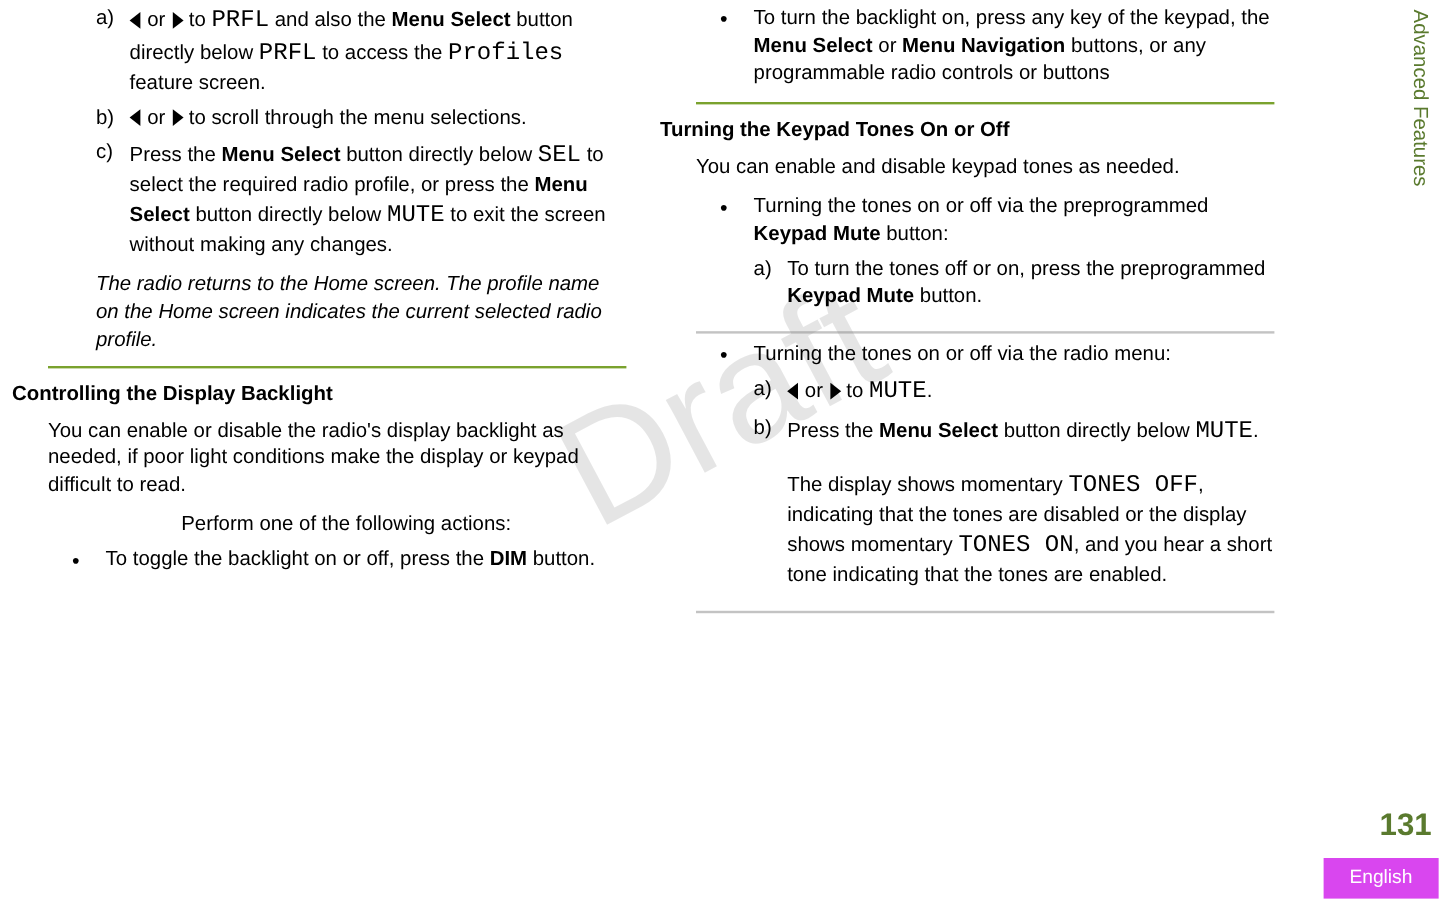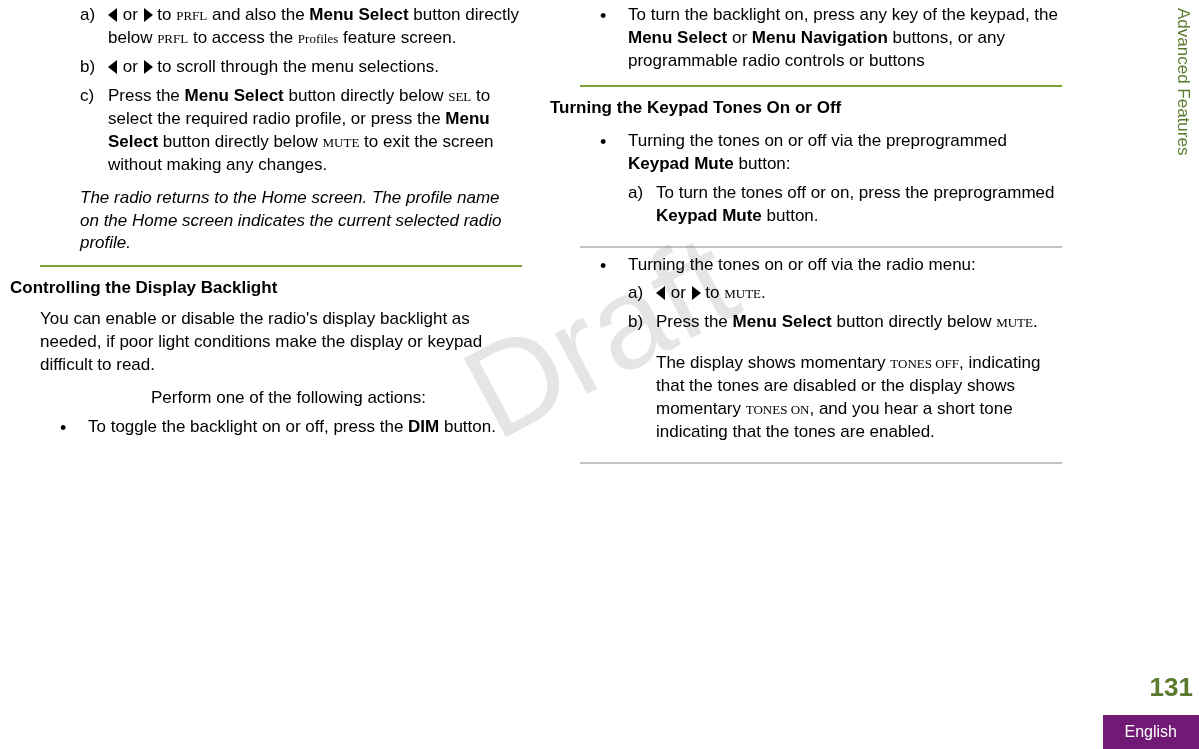--- a/index.html
+++ b/index.html
@@ -45,21 +45,21 @@
     right: 6px;
     bottom: 44px;
     font-size: 26px;
     font-weight: bold;
     color: #5a7a2e;
   }
   .lang-tab {
     position: absolute;
     right: 0;
     bottom: 0;
-    background: #701a75;
+    background: #d946ef;
     color: #fff;
     font-size: 16px;
     padding: 6px 22px;
   }
   .watermark {
     position: absolute;
     left: 50%;
     top: 45%;
     transform: translate(-50%,-50%) rotate(-28deg);
     font-size: 130px;
@@ -79,21 +79,21 @@
     content: attr(data-marker);
     position: absolute;
     left: 0; top: 0;
   }
   .bullets { list-style: none; padding: 0; margin: 0 0 0 50px; }
   .bullets > li { position: relative; padding: 0 0 6px 28px; }
   .bullets > li::before { content: "•"; position: absolute; left: 0; top: 0; font-size: 18px; }
   .after-list { margin: 4px 0 10px 70px; font-style: italic; }
   .hr { border: 0; border-top: 2px solid #888; margin: 6px 0 6px 30px; opacity: .5;}
   .hr.green { border-top: 2px solid #7aa22e; opacity: 1; }
-  .mono { font-family: Liberation Serif, serif; font-size: 13px; }
+  .mono { font-family: Liberation Mono, monospace; font-size: 20px; }
   .arrow {
     display: inline-block;
     width: 0; height: 0;
     border-top: 7px solid transparent;
     border-bottom: 7px solid transparent;
     vertical-align: -2px;
   }
   .arrow.left { border-right: 9px solid #000; margin-right: 1px; }
   .arrow.right { border-left: 9px solid #000; margin-left: 1px; }
   b { font-weight: bold; }
@@ -135,20 +135,21 @@
 
     <div class="col right">
       <ul class="bullets">
         <li>
           <span>To turn the backlight on, press any key of the keypad, the </span><b>Menu Select</b><span> or </span><b>Menu Navigation</b><span> buttons, or any programmable radio controls or buttons</span>
         </li>
       </ul>
       <hr class="hr green">
 
       <div class="h2">Turning the Keypad Tones On or Off</div>
+      <div class="intro">You can enable and disable keypad tones as needed.</div>
 
       <ul class="bullets" style="margin-top:10px;">
         <li>
           <span>Turning the tones on or off via the preprogrammed </span><b>Keypad Mute</b><span> button:</span>
           <ul class="ol-alpha" style="margin-left:0; margin-top:6px;">
             <li data-marker="a)">
               <span>To turn the tones off or on, press the preprogrammed </span><b>Keypad Mute</b><span> button.</span>
             </li>
           </ul>
         </li>

